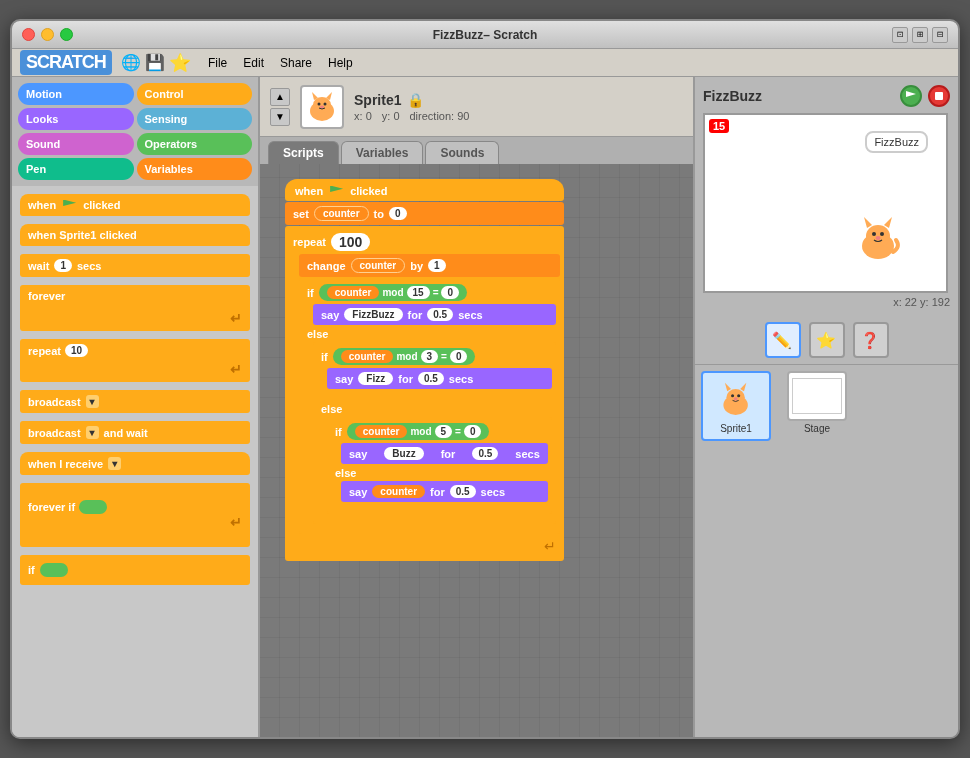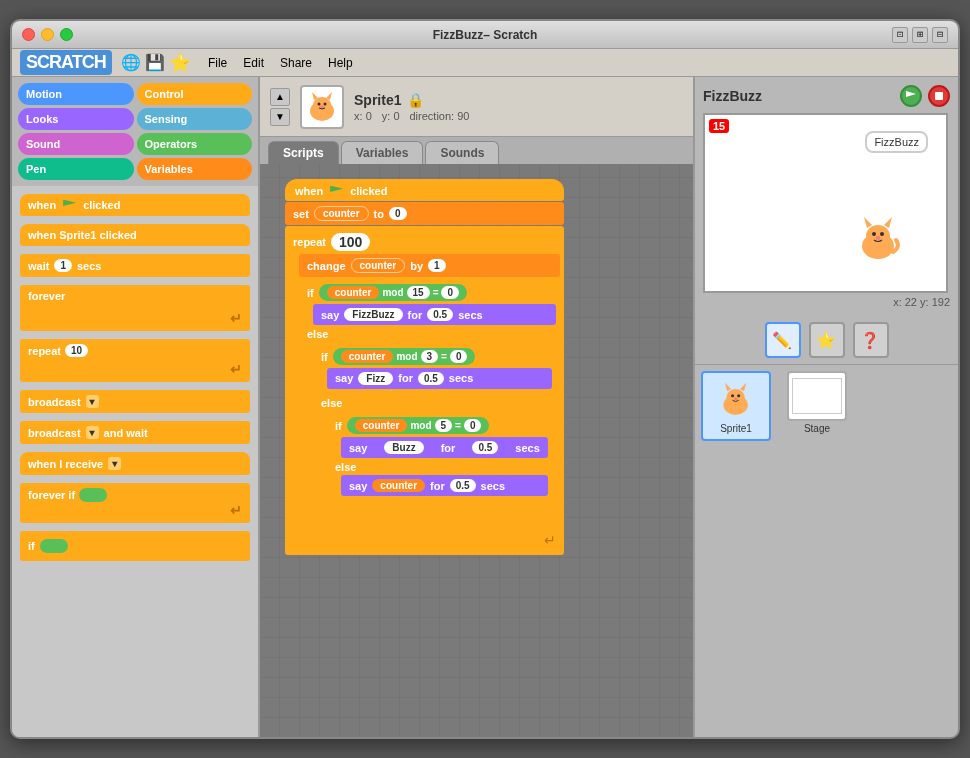--- a/index.html
+++ b/index.html
@@ -172,21 +172,21 @@
         </div>
 
         <div style="background:#ffab19;border-radius:3px;padding:5px 8px;display:flex;align-items:center;gap:5px;font-size:11px;font-weight:bold;color:#fff;cursor:grab;">
           broadcast <span style="background:#ffcf6e;color:#333;border-radius:3px;padding:1px 4px;font-size:10px;">▾</span> and wait
         </div>
 
         <div style="background:#ffab19;border-radius:8px 8px 3px 3px;padding:5px 8px;display:flex;align-items:center;gap:5px;font-size:11px;font-weight:bold;color:#fff;cursor:grab;">
           when I receive <span style="background:#ffcf6e;color:#333;border-radius:3px;padding:1px 4px;font-size:10px;">▾</span>
         </div>
 
-        <div style="background:#ffab19;border-radius:3px;padding:5px 8px;min-height:36px;display:flex;flex-direction:column;font-size:11px;font-weight:bold;color:#fff;cursor:grab;">
+        <div style="background:#ffab19;border-radius:3px;padding:17px 8px;min-height:36px;display:flex;flex-direction:column;font-size:11px;font-weight:bold;color:#fff;cursor:grab;">
           <div style="display:flex;align-items:center;gap:4px;">forever if <span style="display:inline-block;width:28px;height:14px;background:#59c059;border-radius:10px;"></span></div>
           <span style="align-self:flex-end;font-size:14px;color:#c07000;">↵</span>
         </div>
 
         <div style="background:#ffab19;border-radius:3px;padding:5px 8px;min-height:30px;display:flex;align-items:center;gap:5px;font-size:11px;font-weight:bold;color:#fff;cursor:grab;">
           if <span style="display:inline-block;width:28px;height:14px;background:#59c059;border-radius:10px;"></span>
         </div>
 
       </div>
     </div>
@@ -268,21 +268,21 @@
                 <div style="padding:2px 8px;font-size:11px;font-weight:bold;color:#fff;">else</div>
                 <div style="margin-left:14px;margin-right:4px;">
 
                   <div style="background:#ffab19;border-radius:3px;padding:3px 0;margin-bottom:1px;">
                     <div style="padding:3px 8px;display:flex;align-items:center;gap:5px;font-size:11px;font-weight:bold;color:#fff;">
                       if <span style="background:#59c059;border-radius:10px;padding:2px 8px;font-size:10px;color:#fff;display:flex;align-items:center;gap:3px;">
                         <span style="background:#ff8c1a;color:#fff;border-radius:10px;padding:1px 8px;font-size:10px;">counter</span> mod <span style="background:#fff;color:#333;border-radius:10px;padding:1px 6px;font-size:10px;">3</span> = <span style="background:#fff;color:#333;border-radius:10px;padding:1px 6px;font-size:10px;">0</span>
                       </span>
                     </div>
                     <div style="margin-left:14px;margin-right:4px;">
-                      <div style="background:#9966ff;border-radius:3px;padding:4px 8px;display:flex;gap:5px;font-size:11px;font-weight:bold;color:#fff;margin-bottom:6px;">
+                      <div style="background:#9966ff;border-radius:3px;padding:4px 8px;display:flex;align-items:center;gap:5px;font-size:11px;font-weight:bold;color:#fff;margin-bottom:12px;">
                         say <span style="background:#fff;color:#333;border-radius:10px;padding:1px 8px;font-size:10px;">Fizz</span> for <span style="background:#fff;color:#333;border-radius:10px;padding:1px 6px;font-size:10px;">0.5</span> secs
                       </div>
                     </div>
                     <div style="padding:2px 8px;font-size:11px;font-weight:bold;color:#fff;">else</div>
                     <div style="margin-left:14px;margin-right:4px;">
 
                       <div style="background:#ffab19;border-radius:3px;padding:3px 0;margin-bottom:1px;">
                         <div style="padding:3px 8px;display:flex;align-items:center;gap:5px;font-size:11px;font-weight:bold;color:#fff;">
                           if <span style="background:#59c059;border-radius:10px;padding:2px 8px;font-size:10px;color:#fff;display:flex;align-items:center;gap:3px;">
                             <span style="background:#ff8c1a;color:#fff;border-radius:10px;padding:1px 8px;font-size:10px;">counter</span> mod <span style="background:#fff;color:#333;border-radius:10px;padding:1px 6px;font-size:10px;">5</span> = <span style="background:#fff;color:#333;border-radius:10px;padding:1px 6px;font-size:10px;">0</span>

